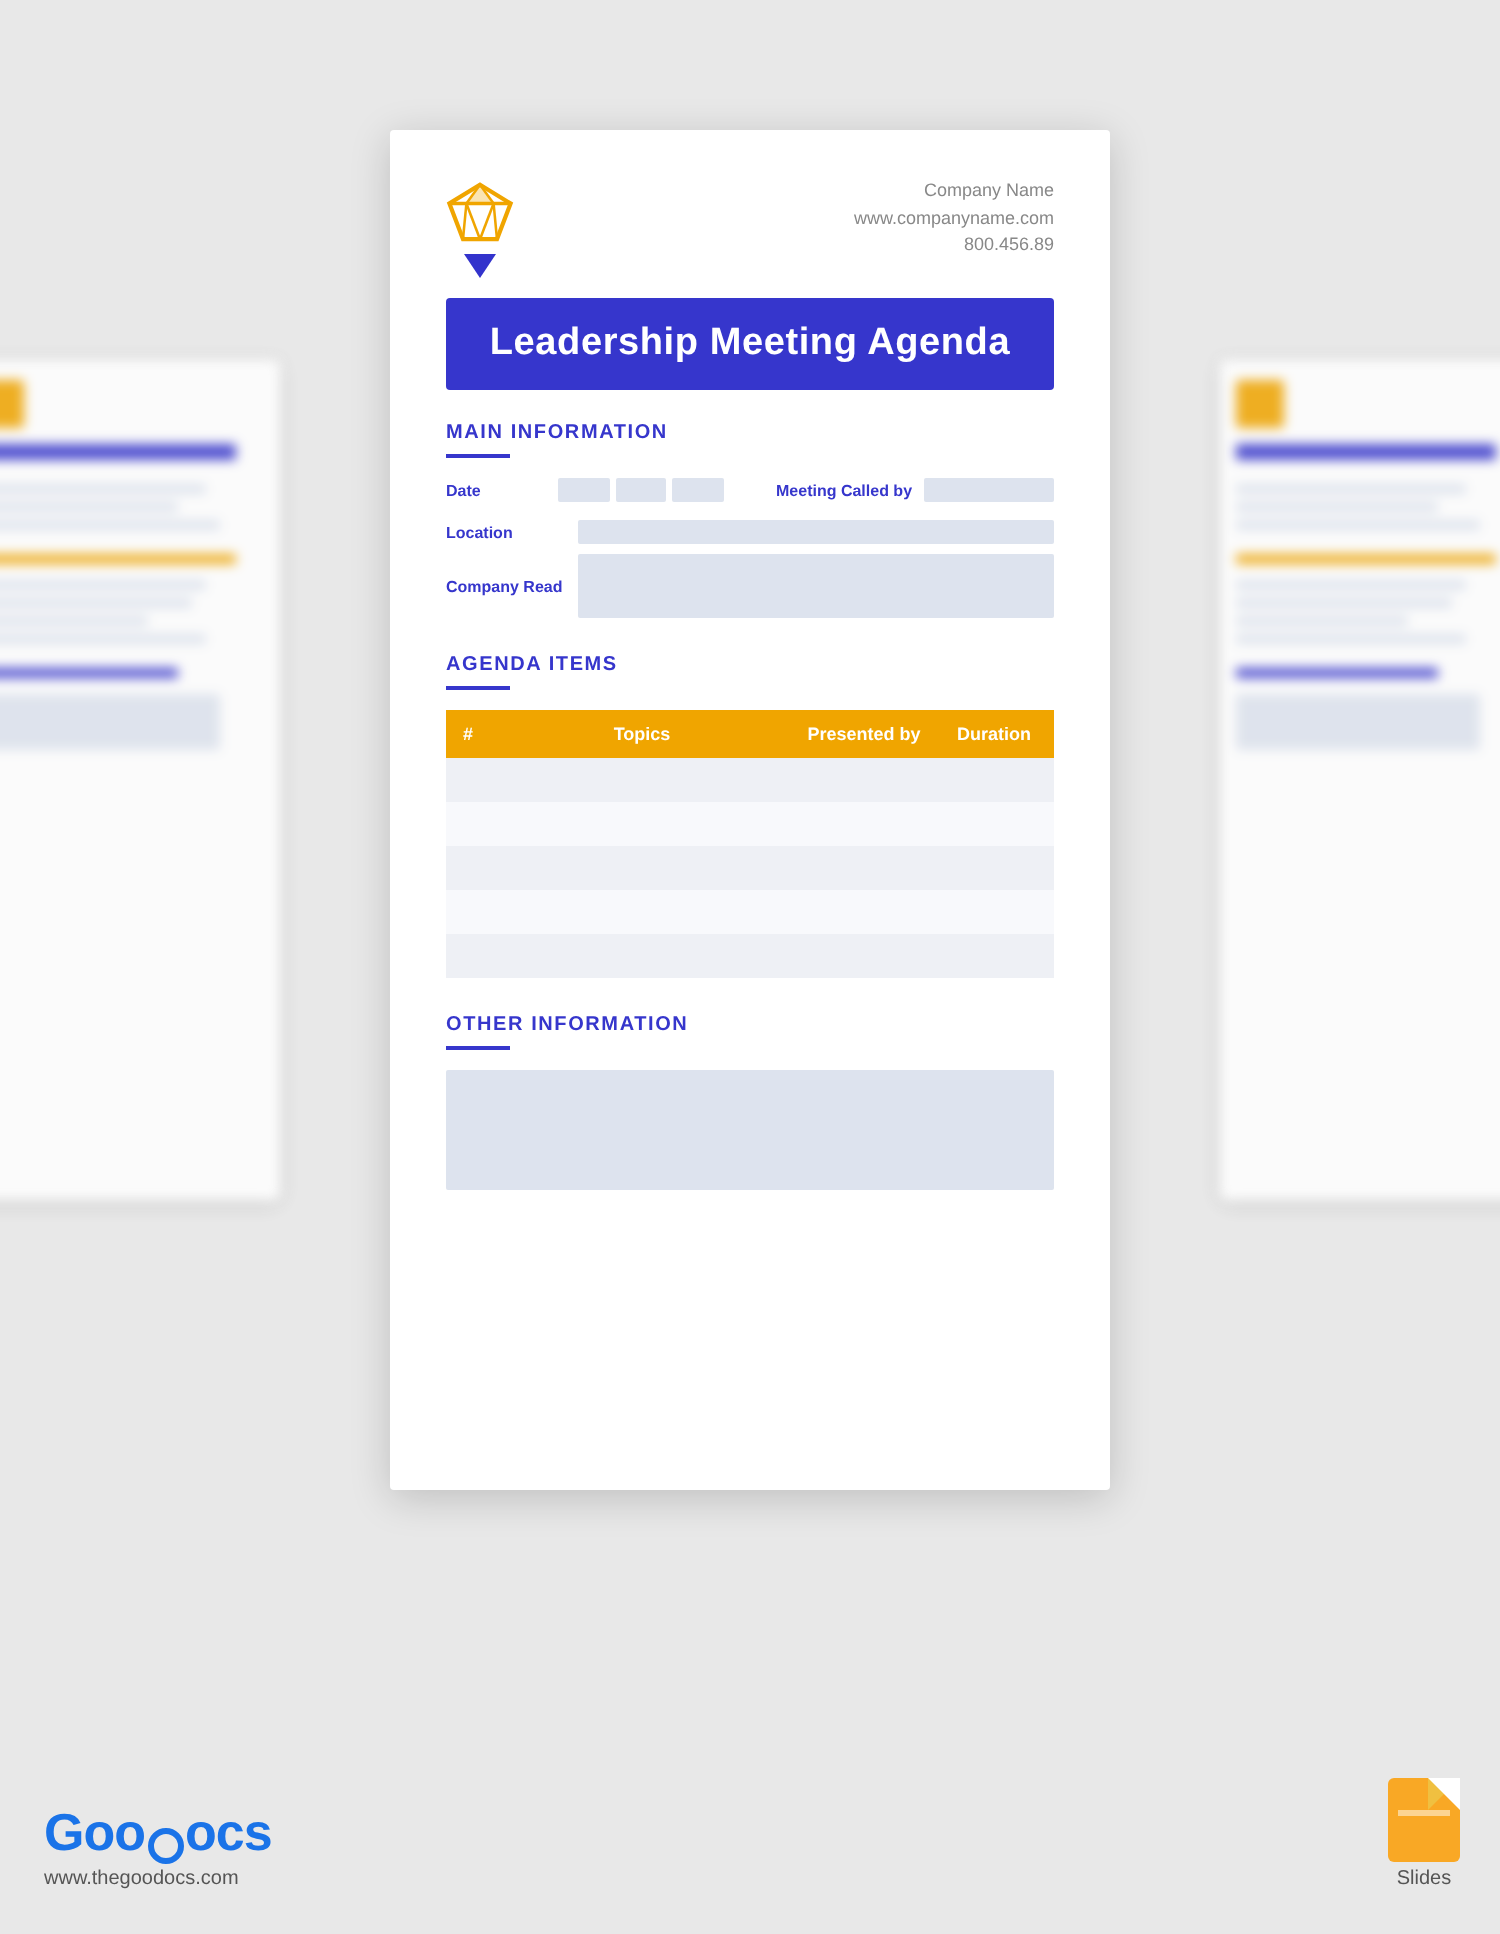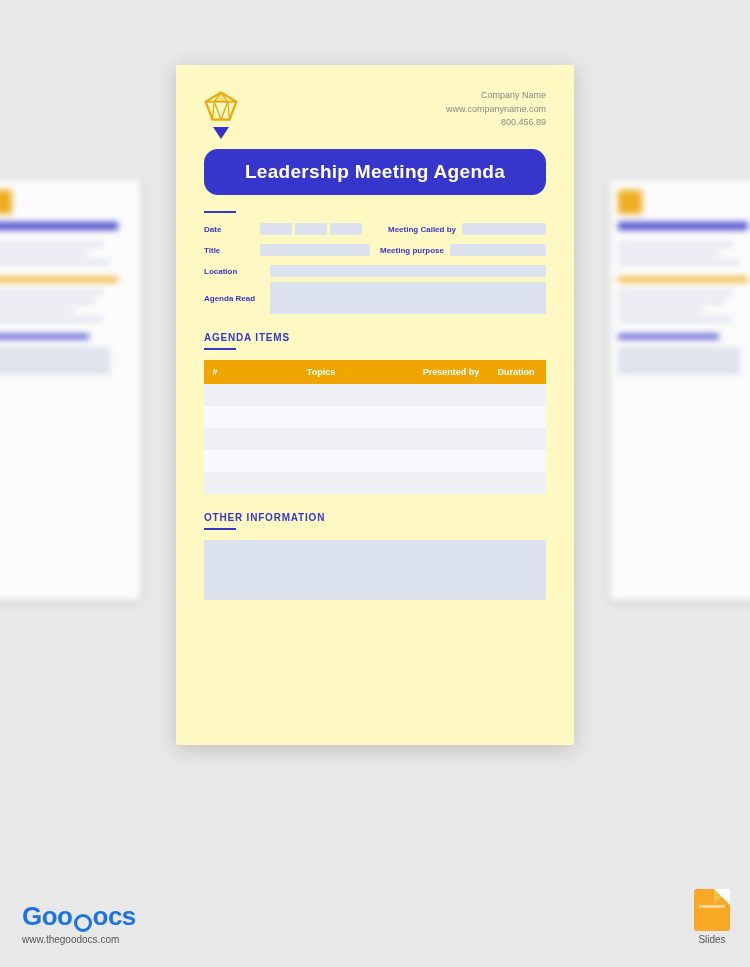--- a/index.html
+++ b/index.html
@@ -35,23 +35,23 @@
       filter: blur(3px);
       opacity: 0.85;
     }
 
     
     .main-card {
       position: absolute;
       left: 50%;
       top: 65px;
       transform: translateX(-50%);
-      width: 398px;
+      width: 360px;
       min-height: 680px;
-      background: #fef9c3;
+      background: #ffffff;
       box-shadow: 0 4px 20px rgba(0,0,0,0.18);
       border-radius: 2px;
       padding: 24px 28px 28px 28px;
     }
 
     
     .doc-header {
       display: flex;
       justify-content: space-between;
       align-items: flex-start;
@@ -80,21 +80,21 @@
       color: #888;
       line-height: 1.5;
     }
 
     
     .title-banner {
       background: #3636cc;
       color: white;
       text-align: center;
       padding: 12px 10px;
-      border-radius: 14px;
+      border-radius: 2px;
       margin-bottom: 16px;
     }
     .title-banner h1 {
       font-size: 19px;
       font-weight: bold;
       letter-spacing: 0.3px;
     }
 
     
     .section-header {
@@ -320,55 +320,46 @@
       <div>www.companyname.com</div>
       <div>800.456.89</div>
     </div>
   </div>
 
   <div class="title-banner">
     <h1>Leadership Meeting Agenda</h1>
   </div>
 
   <div class="main-info-section">
+    <div class="section-header">MAIN INFORMATION</div>
     <div class="section-underline"></div>
 
     <div style="display:flex; gap:26px; margin-bottom:5px;">
       <div class="info-row" style="flex:1;">
         <span class="info-label">Date</span>
         <div class="date-fields">
           <div class="date-field-part"></div>
           <div class="date-field-part"></div>
           <div class="date-field-part"></div>
         </div>
       </div>
       <div class="info-row" style="flex:1;">
         <span class="info-label">Meeting Called by</span>
         <div class="info-field"></div>
       </div>
     </div>
 
-    <div style="display:flex; gap:10px; margin-bottom:5px;">
-      <div class="info-row" style="flex:1;">
-        <span class="info-label">Title</span>
-        <div class="info-field"></div>
-      </div>
-      <div class="info-row" style="flex:1;">
-        <span class="info-label">Meeting purpose</span>
-        <div class="info-field"></div>
-      </div>
-    </div>
 
     <div class="full-row" style="margin-bottom:5px;justify-content:flex-end;">
       <span class="info-label">Location</span>
       <div style="flex:1; height:12px; background:#dde3ee; border-radius:1px;"></div>
     </div>
 
     <div class="full-row">
-      <span class="info-label">Agenda Read</span>
+      <span class="info-label">Company Read</span>
       <div style="flex:1; height:32px; background:#dde3ee; border-radius:1px;"></div>
     </div>
   </div>
 
   <div class="agenda-section">
     <div class="section-header">AGENDA ITEMS</div>
     <div class="section-underline"></div>
 
     <table class="agenda-table">
       <thead>

